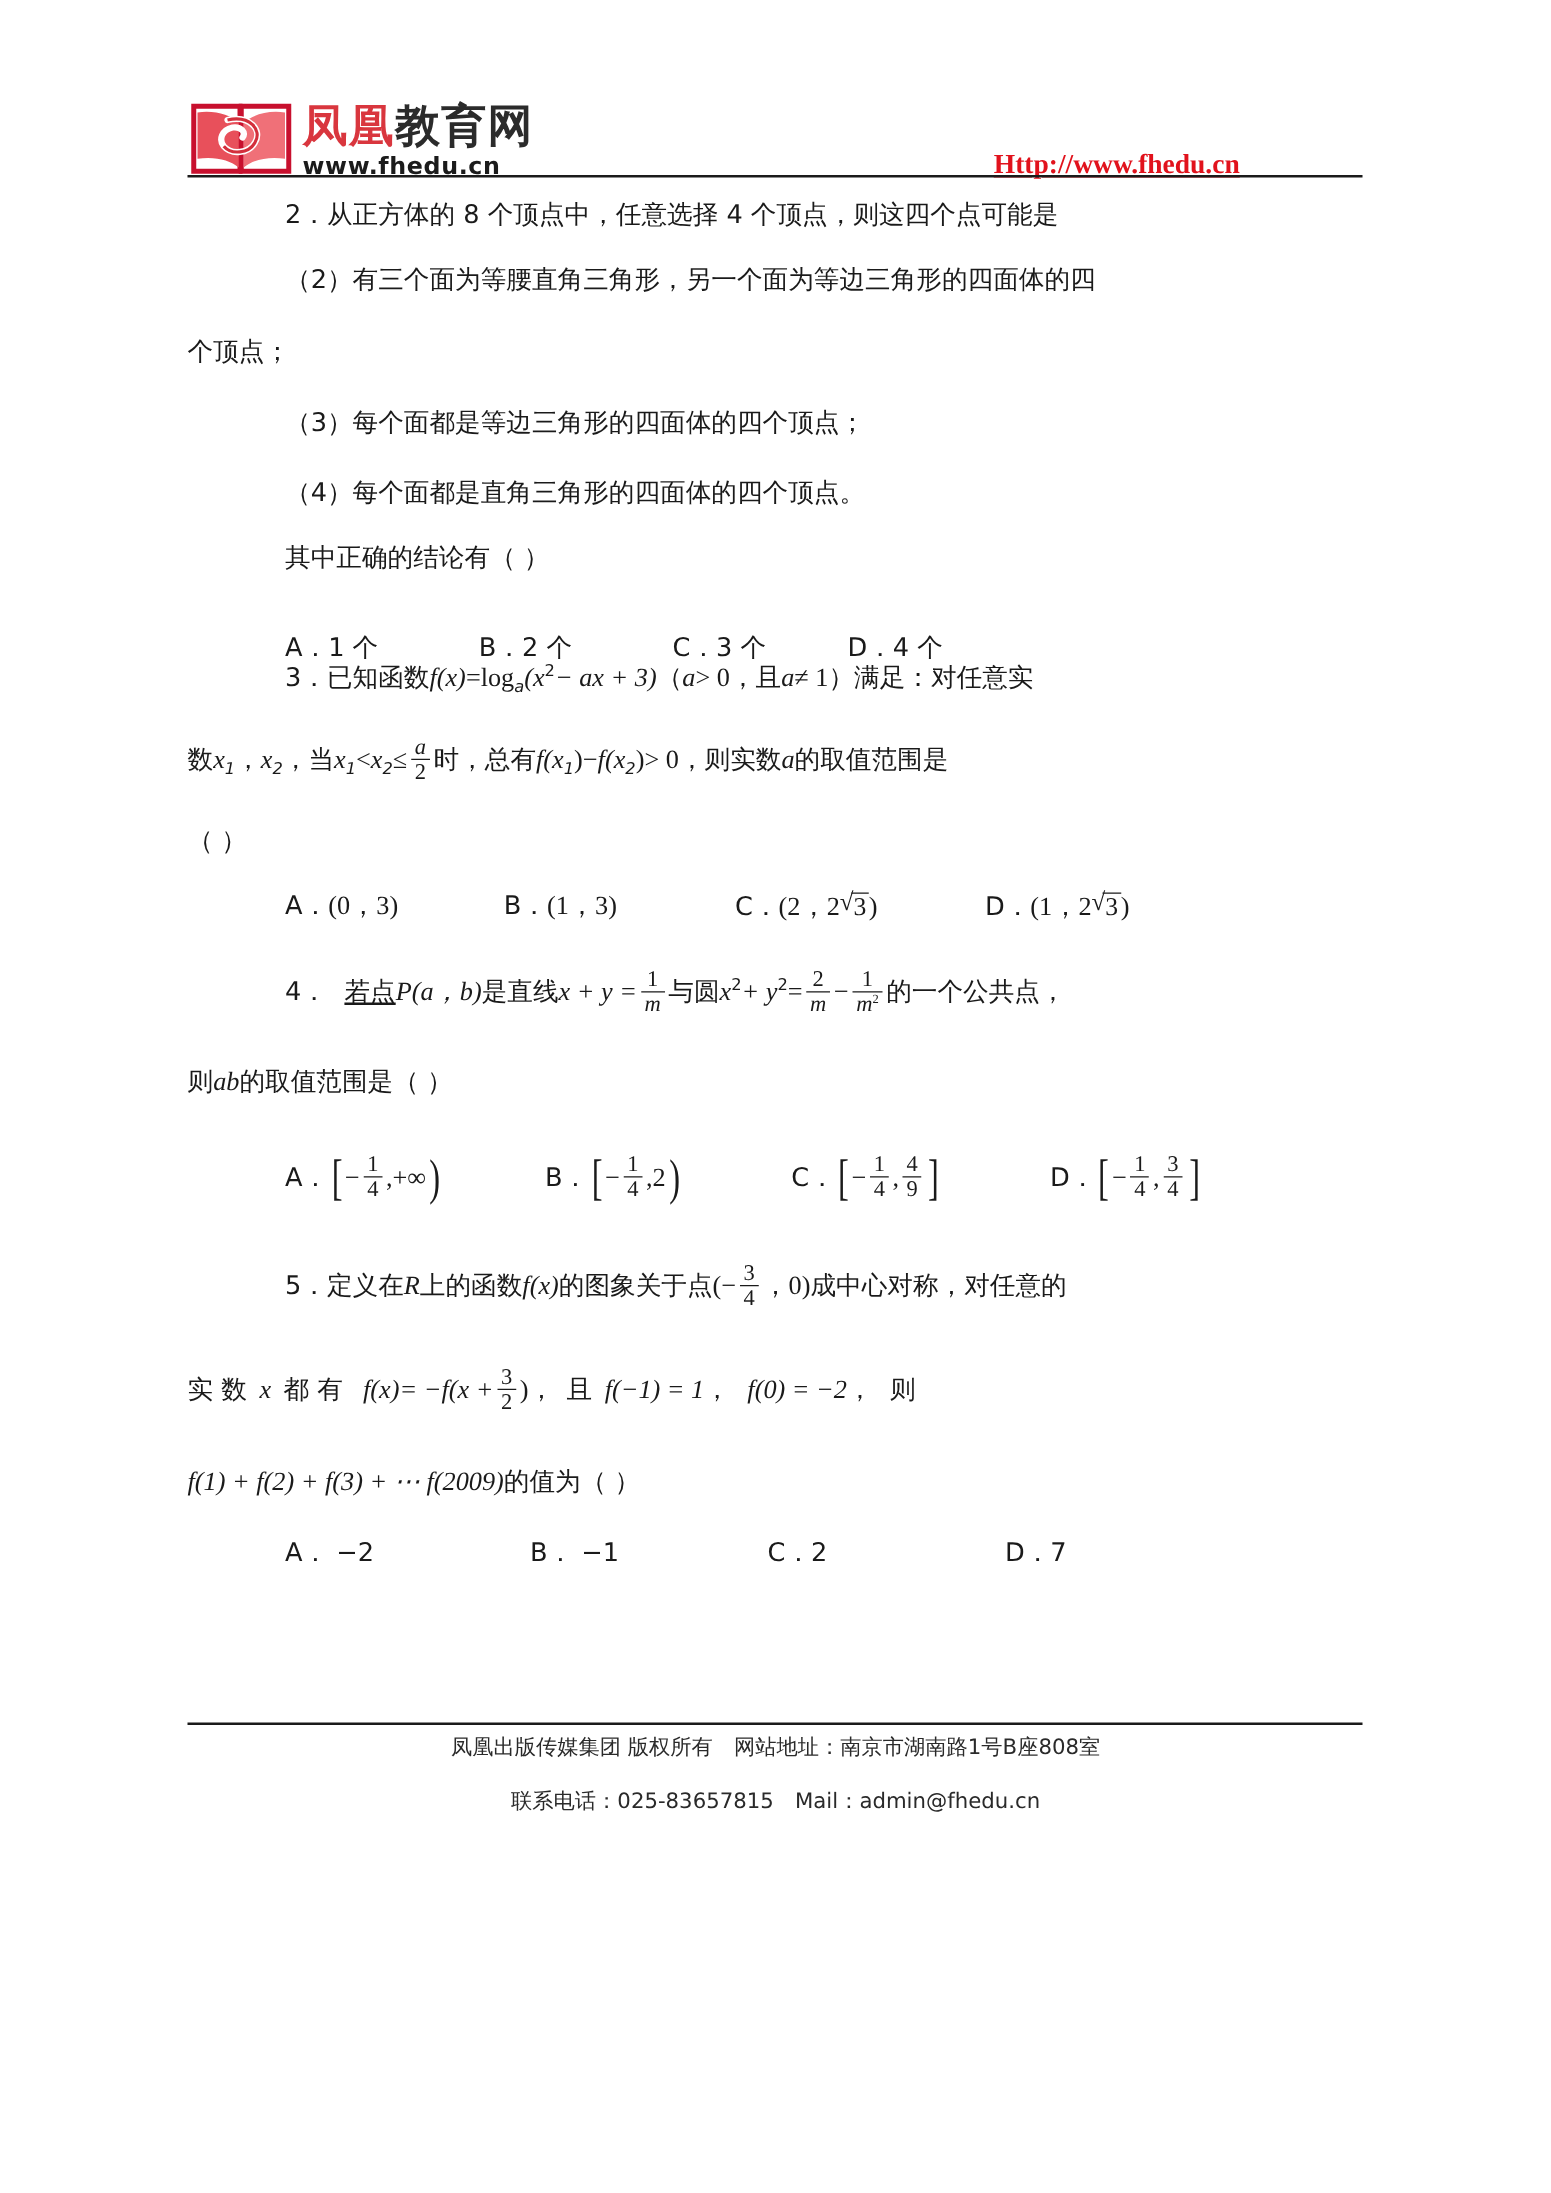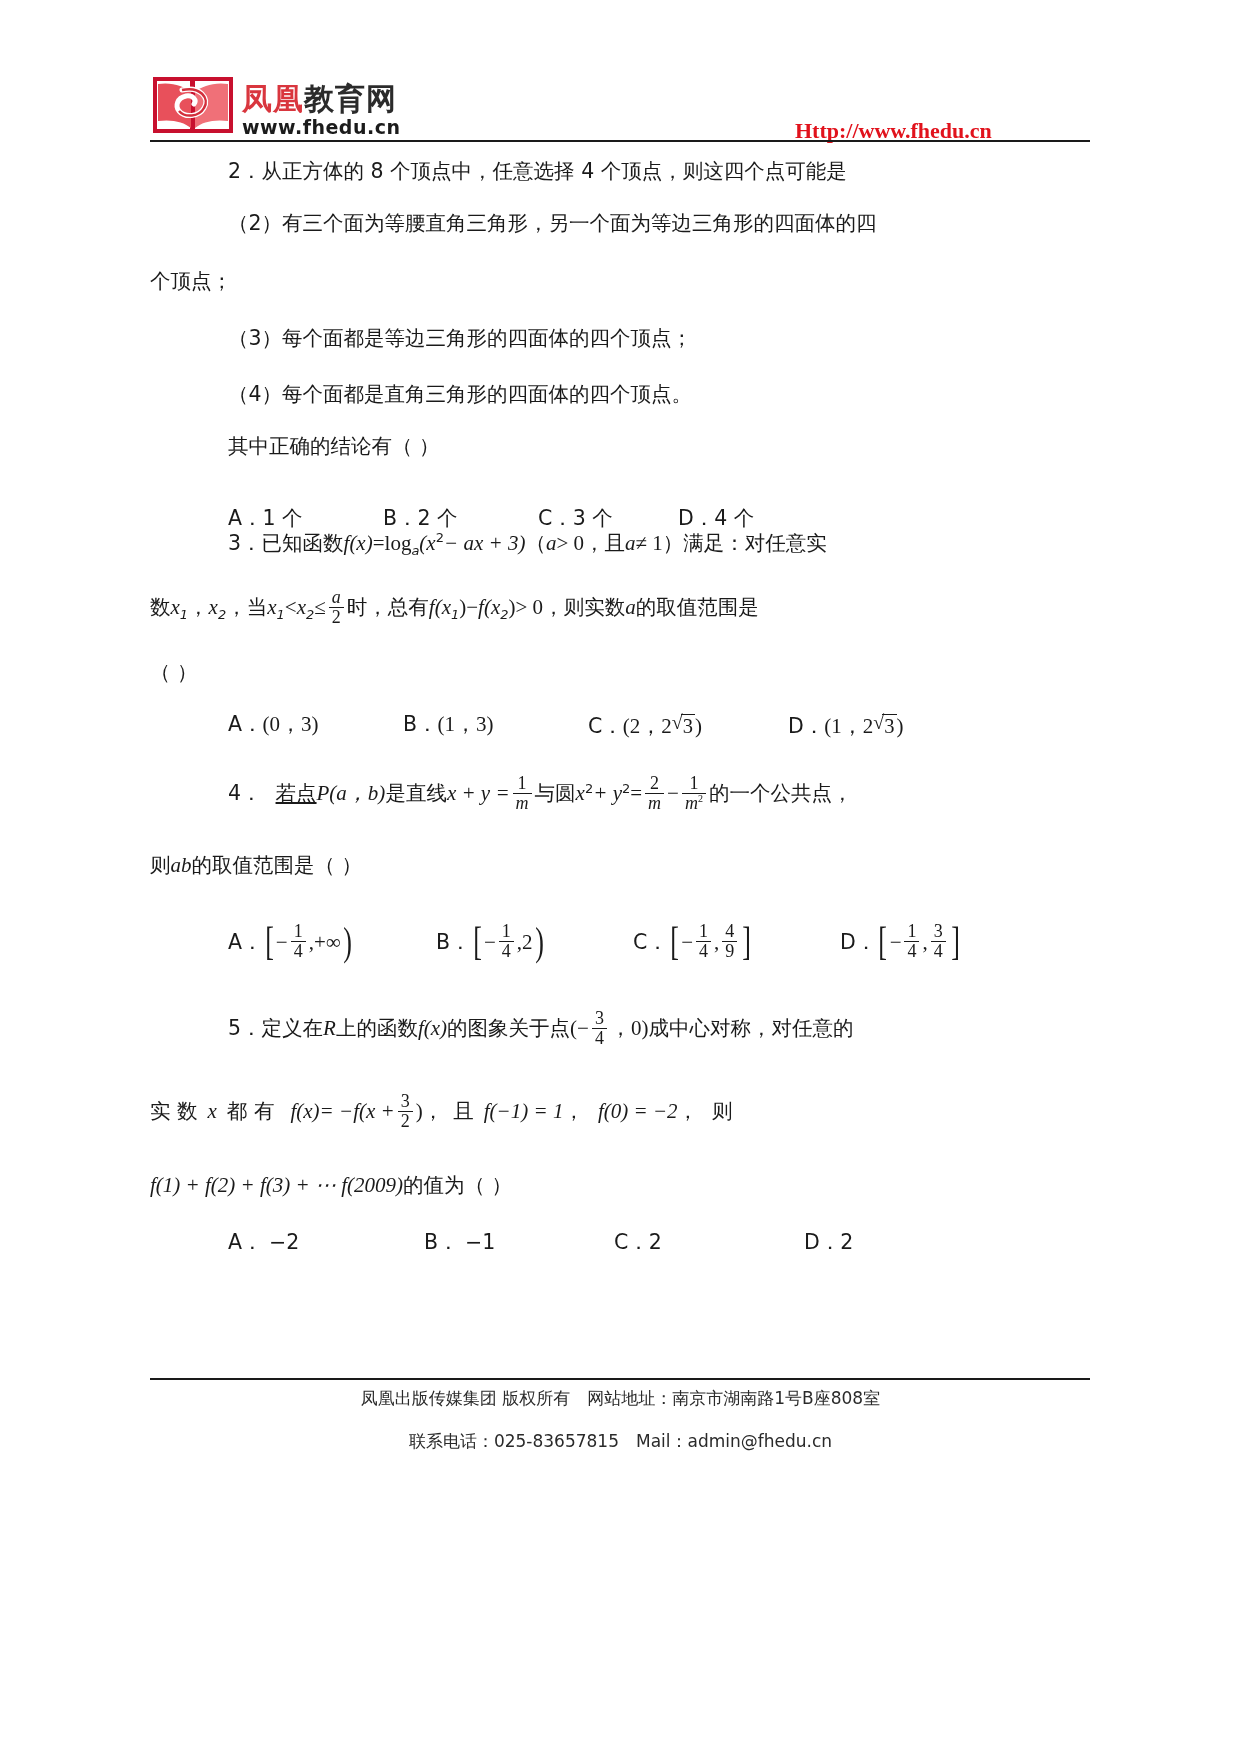--- a/index.html
+++ b/index.html
@@ -13,21 +13,21 @@
   }
   .page { position:relative; width:1241px; height:1754px; }
 
   
   .header { position:absolute; left:0; top:0; width:1241px; height:150px; }
   .logo-wrap { position:absolute; left:152px; top:66px; display:flex; align-items:flex-end; }
   .logo-mark { width:82px; height:62px; position:relative; }
   .logo-text-block { margin-left:8px; }
   .logo-cn {
     font-family:"DejaVu Sans", sans-serif;
-    font-weight:bold; font-size:30px; letter-spacing:1px;
+    font-weight:bold; font-size:36px; letter-spacing:1px;
     line-height:1.0; white-space:nowrap;margin-top:18px;
   }
   .logo-cn .c1 { color:#d9363e; }
   .logo-cn .c2 { color:#2b2b2b; }
   .logo-url {
     font-family:"DejaVu Sans", sans-serif;
     font-weight:bold; font-size:19px; color:#1b1b1b;
     letter-spacing:0.5px; margin-top:2px;
   }
   .header-url {
@@ -303,21 +303,21 @@
       <div class="line noindent">
         <span class="m">f(1) + f(2) + f(3) + ⋯ f(2009)</span><span>的值为（     ）</span>
       </div>
     </div>
 
     <div class="row" style="height:52px;">
       <div class="line indent" style="display:flex;">
         <span class="opt" style="width:196px;">A．  −2</span>
         <span class="opt" style="width:190px;">B．  −1</span>
         <span class="opt" style="width:190px;">C．2</span>
-        <span class="opt">D．2</span>
+        <span class="opt">D．7</span>
       </div>
     </div>
 
   </div>
 
   <div class="footer-rule"></div>
   <div class="footer">
     <div class="footer-line">凤凰出版传媒集团 版权所有　网站地址：南京市湖南路1号B座808室</div>
     <div class="footer-line">联系电话：025-83657815　Mail：admin@fhedu.cn</div>
   </div>

